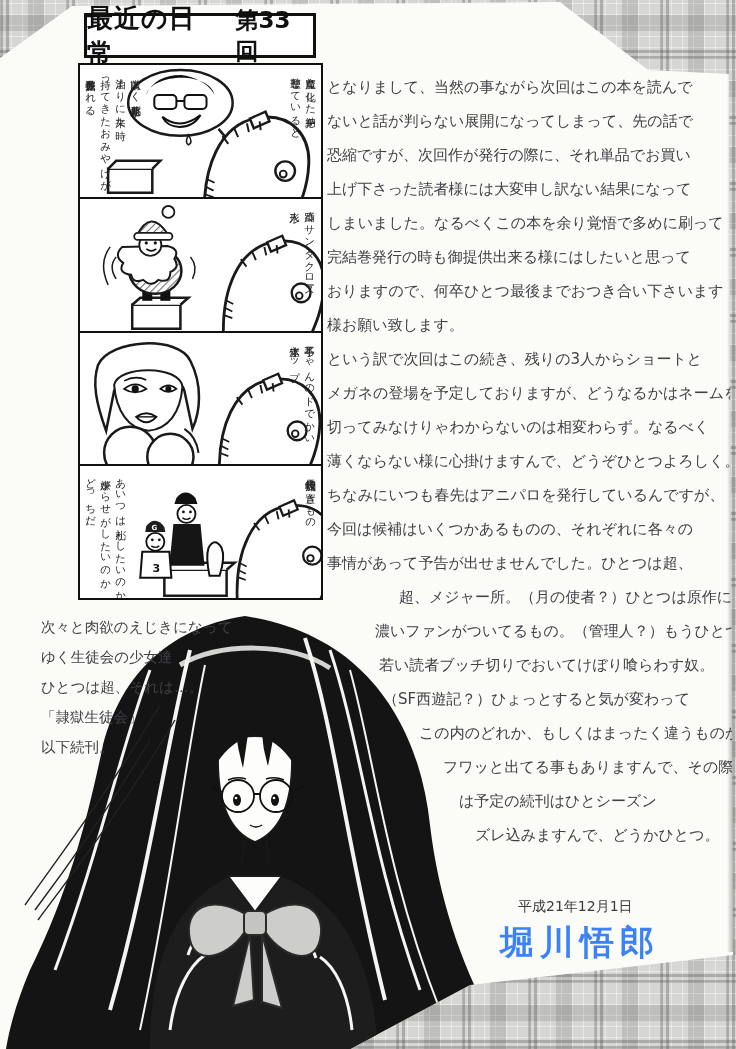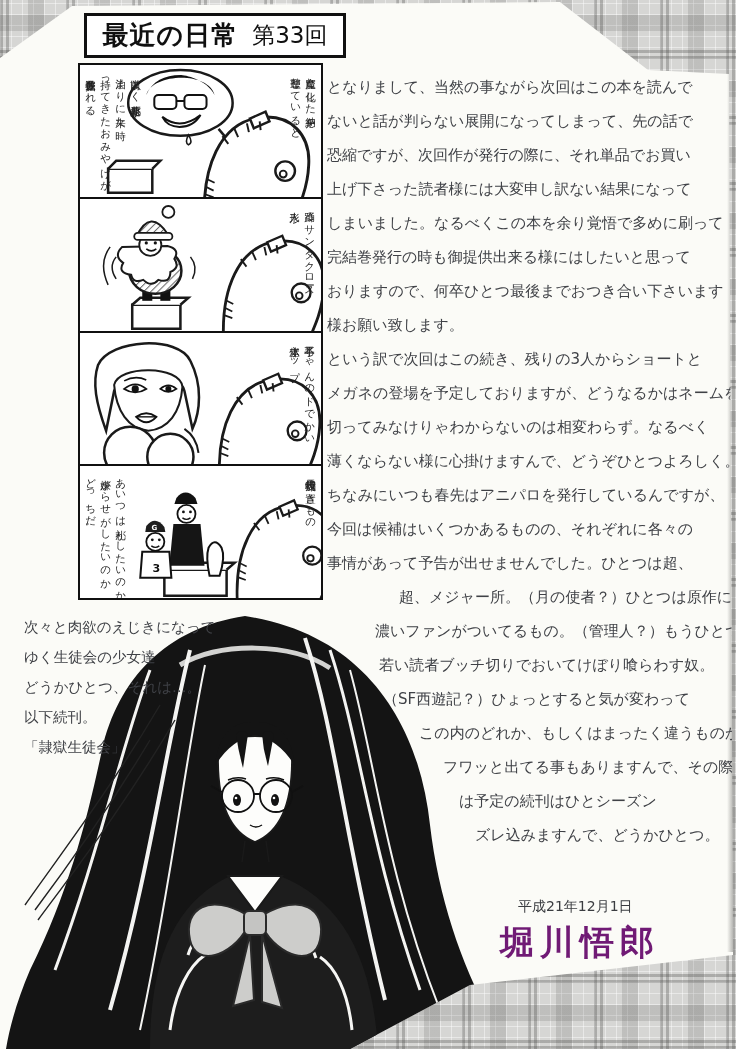--- a/index.html
+++ b/index.html
@@ -18,26 +18,26 @@
   }
   
   .paper{
     position:absolute;inset:0;background:#fbfbf7;
     clip-path:polygon(0 58px,72px 6px,560px 2px,648px 70px,729px 74px,733px 955px,470px 985px,350px 1049px,0 1049px);
   }
   .right-shade{position:absolute;top:72px;right:0;width:9px;height:880px;
     background:linear-gradient(to right,transparent,rgba(45,45,43,.5));}
   
   .title-box{
-    position:absolute;left:84px;top:13px;width:262px;height:45px;background:#fff;
+    position:absolute;left:84px;top:13px;width:232px;height:45px;background:#fff;
     border:3.5px solid #101010;box-sizing:border-box;
     display:flex;align-items:center;justify-content:center;gap:14px;
   }
   .title-main{font-size:26px;font-weight:bold;color:#101010;letter-spacing:1px;}
-  .title-number{font-size:23px;font-weight:normal;color:#101010;}
+  .title-number{font-size:23px;font-weight:bold;color:#101010;}
   
   .strip{
     position:absolute;left:78px;top:63px;width:245px;height:537px;
     border:2.5px solid #101010;background:#fff;box-sizing:border-box;
     display:flex;flex-direction:column;
   }
   .panel{position:relative;flex:1;border-bottom:2.5px solid #101010;overflow:hidden;background:#fff;}
   .panel:last-child{border-bottom:none;}
   .panel svg{position:absolute;inset:0;width:100%;height:100%;}
   .vcap{
@@ -50,26 +50,26 @@
   .letter div{font-size:15px;line-height:34px;color:#3f4146;white-space:nowrap;}
   .letter div:nth-child(16){margin-left:72px;}
   .letter div:nth-child(17){margin-left:48px;}
   .letter div:nth-child(18){margin-left:52px;}
   .letter div:nth-child(19){margin-left:56px;}
   .letter div:nth-child(20){margin-left:92px;}
   .letter div:nth-child(21){margin-left:116px;}
   .letter div:nth-child(22){margin-left:132px;}
   .letter div:nth-child(23){margin-left:148px;}
   
-  .synopsis{position:absolute;left:24px;top:612px;z-index:4;font-family:Liberation Serif, serif;}
+  .synopsis{position:absolute;left:41px;top:612px;z-index:4;font-family:Liberation Serif, serif;}
   .synopsis div{font-size:14.5px;line-height:30px;color:#3f4146;white-space:nowrap;}
   
   .date-line{position:absolute;left:518px;top:898px;font-size:14px;color:#3a3c40;z-index:4;text-align:right;}
   .signature{position:absolute;left:500px;top:920px;font-size:34px;font-weight:bold;
-    letter-spacing:6px;color:#701a75;z-index:4;}
+    letter-spacing:6px;color:#3b82f6;z-index:4;}
   
   .girl{position:absolute;left:0;top:610px;width:540px;height:439px;z-index:2;}
   .hidden-defs{position:absolute;width:0;height:0;overflow:hidden;}
 </style>
 </head>
 <body>
 
 <svg class="hidden-defs" aria-hidden="true">
   <defs>
     <pattern id="hatch" width="5" height="5" patternUnits="userSpaceOnUse" patternTransform="rotate(45)">
@@ -273,23 +273,23 @@
       <path d="M263,305 C300,283 327,298 320,330 C314,358 278,346 263,318 Z" fill="#cdcdcb"></path>
       <path d="M250,324 L233,396 L254,390 Z" fill="#cdcdcb"></path>
       <path d="M262,324 L282,398 L262,392 Z" fill="#cdcdcb"></path>
       <rect x="244" y="301" width="22" height="24" rx="5" fill="#c4c4c2"></rect>
     </g>
   </svg>
 
   <div class="synopsis">
       <div>次々と肉欲のえじきになって</div>
       <div>ゆく生徒会の少女達</div>
-      <div>どうかひとつ、それは…。</div>
+      <div>ひとつは超、それは…。</div>
+      <div>「隷獄生徒会」</div>
       <div>以下続刊。</div>
-      <div>「隷獄生徒会」</div>
     </div>
 
   <div class="letter">
       <div>となりまして、当然の事ながら次回はこの本を読んで</div>
       <div>ないと話が判らない展開になってしまって、先の話で</div>
       <div>恐縮ですが、次回作が発行の際に、それ単品でお買い</div>
       <div>上げ下さった読者様には大変申し訳ない結果になって</div>
       <div>しまいました。なるべくこの本を余り覚悟で多めに刷って</div>
       <div>完結巻発行の時も御提供出来る様にはしたいと思って</div>
       <div>おりますので、何卒ひとつ最後までおつき合い下さいます</div>

